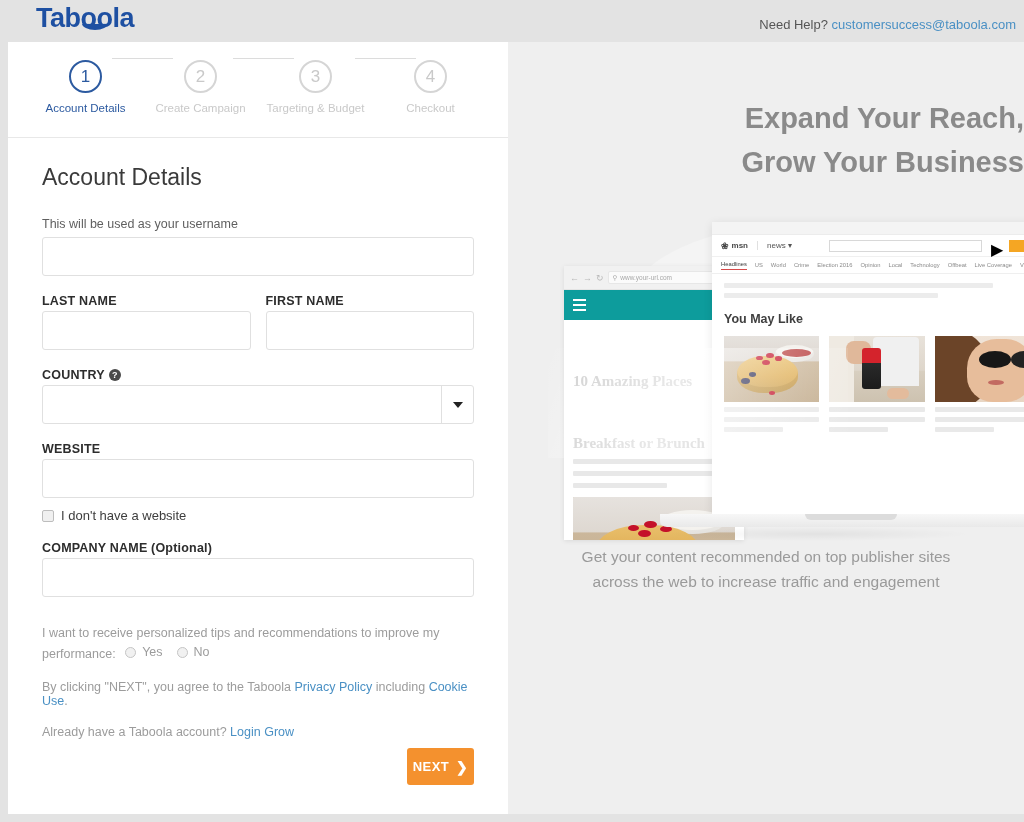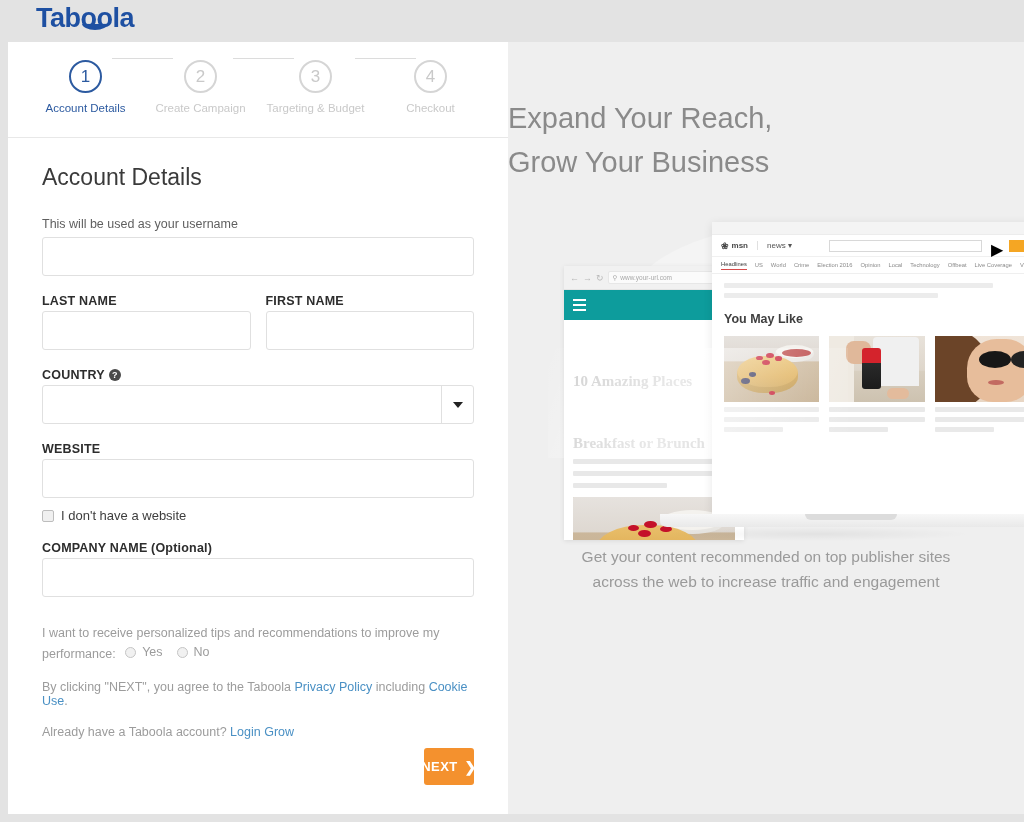--- a/index.html
+++ b/index.html
@@ -114,36 +114,36 @@
     width: 11px; height: 11px; border-radius: 50%;
     border: 1px solid #c5c5c5; background: #f1f1f1; display: inline-block;
   }
   .radio-lbl { font-size: 12.5px; color: #9c9c9c; margin-right: 8px; }
   .legal { margin-top: 16px; font-size: 12.5px; color: #9c9c9c; }
   .legal a, .login a { color: #4a90c4; text-decoration: none; }
   .login { margin-top: 17px; font-size: 12.5px; color: #9c9c9c; }
 
   .nextbtn {
     position: absolute; right: 34px; top: 706px;
-    width: 50px; height: 37px; background: #f4912e; border: none;
+    width: 67px; height: 37px; background: #f4912e; border: none;
     border-radius: 3px; color: #fff; font-size: 13px; font-weight: bold;
     letter-spacing: 0.4px; cursor: pointer;
     display: flex; align-items: center; justify-content: center; gap: 7px;
     font-family: "Liberation Sans", sans-serif;
   }
   .chev { font-size: 14px; font-weight: bold; }
 
   
   .right {
     position: absolute; left: 508px; top: 42px; width: 516px; height: 772px;
     background: #efefef;
   }
   .hero {
-    text-align: left; padding-top: 54px;
-    font-size: 29px; color: #8a8a8a; font-weight: normal; line-height: 44px;
+    text-align: right; padding-top: 54px;
+    font-size: 29px; color: #8a8a8a; font-weight: bold; line-height: 44px;
   }
   .heroline { display: block; }
   .tagline {
     position: absolute; left: 0; top: 502px; width: 516px; text-align: center;
     font-size: 15.5px; color: #9a9a9a; line-height: 25px;
   }
 
   
   .illus { position: absolute; left: 0; top: 176px; width: 516px; height: 320px; }
 
@@ -328,20 +328,24 @@
   }
 </style>
 </head>
 <body>
 
 <div class="page">
 
   <div class="topbar">
     <div class="logo">
       <span>Tab</span><span class="oo-wrap">oo<span class="smile"></span></span><span>la</span>
+    </div>
+    <div class="help">
+      <span>Need Help?</span>
+      <a href="#">customersuccess@taboola.com</a>
     </div>
   </div>
 
   <div class="card">
 
     <div class="stepper">
       <div class="connector c1"></div>
       <div class="connector c2"></div>
       <div class="connector c3"></div>
       <div class="steps">

